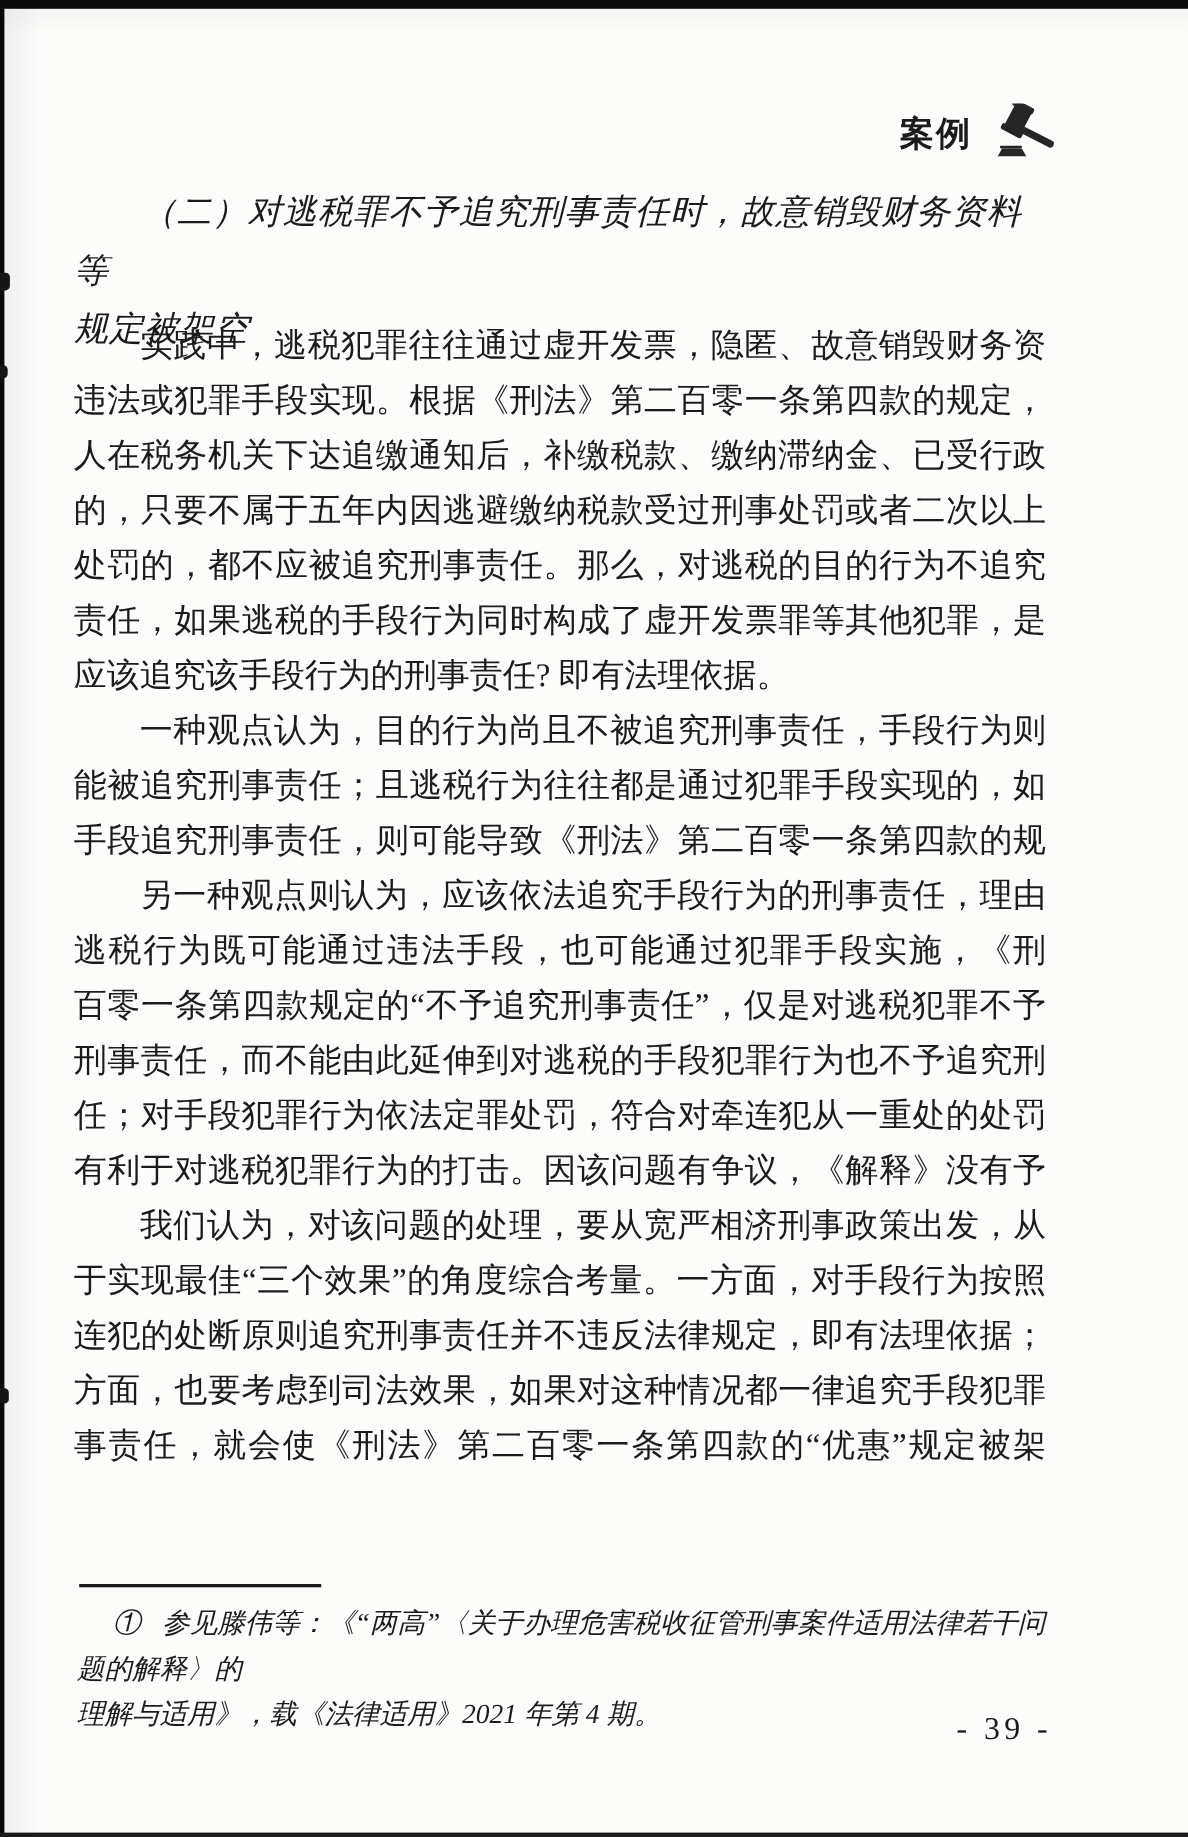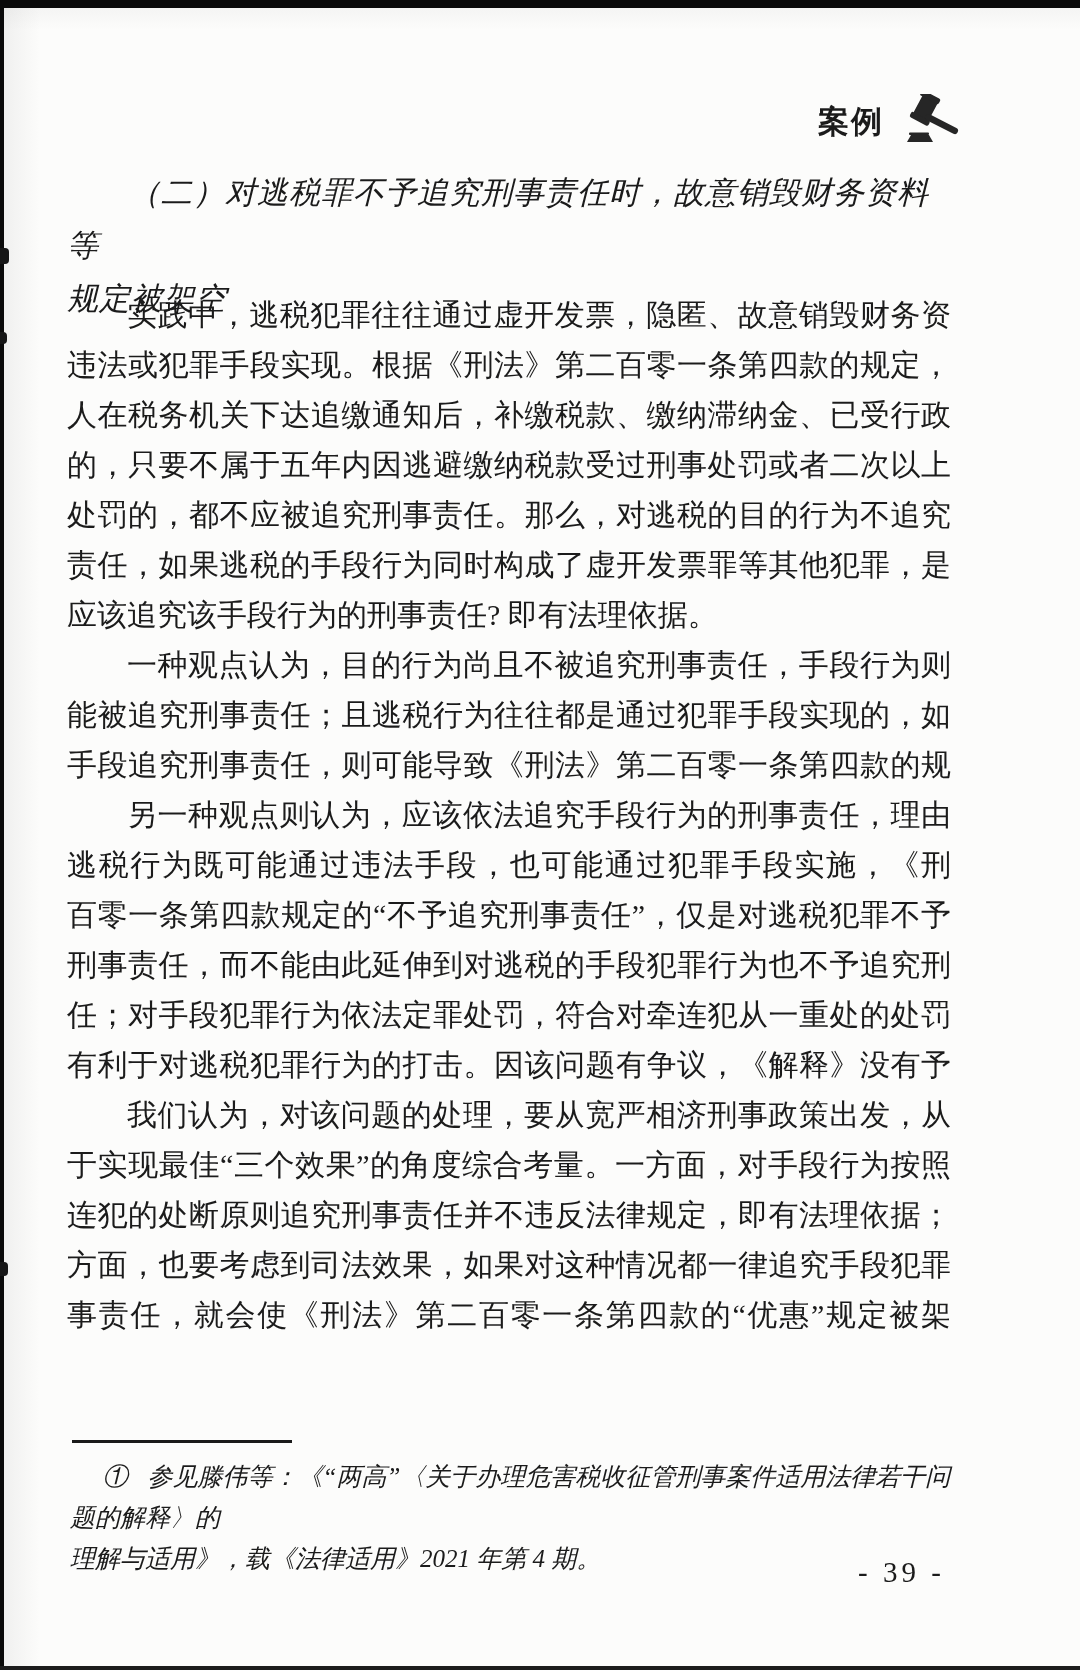--- a/index.html
+++ b/index.html
@@ -63,21 +63,21 @@
   }
   .footnote-block{
     position:absolute;left:70px;top:1456px;width:884px;
     font-style:italic;font-size:25px;line-height:41px;
   }
   .footnote-block .fline1{text-indent:1.3em;}
   .fn-marker{margin-right:0.8em;}
 
   .page-number{
     position:absolute;left:858px;top:1556px;width:110px;
-    font-size:29px;letter-spacing:4px;white-space:nowrap;
+    font-size:29px;text-align:center;letter-spacing:4px;white-space:nowrap;
   }
 </style>
 </head>
 <body>
 
 <div class="page">
 
   <div class="scan-top"></div>
   <div class="scan-left"></div>
   <div class="scan-bottom"></div>

